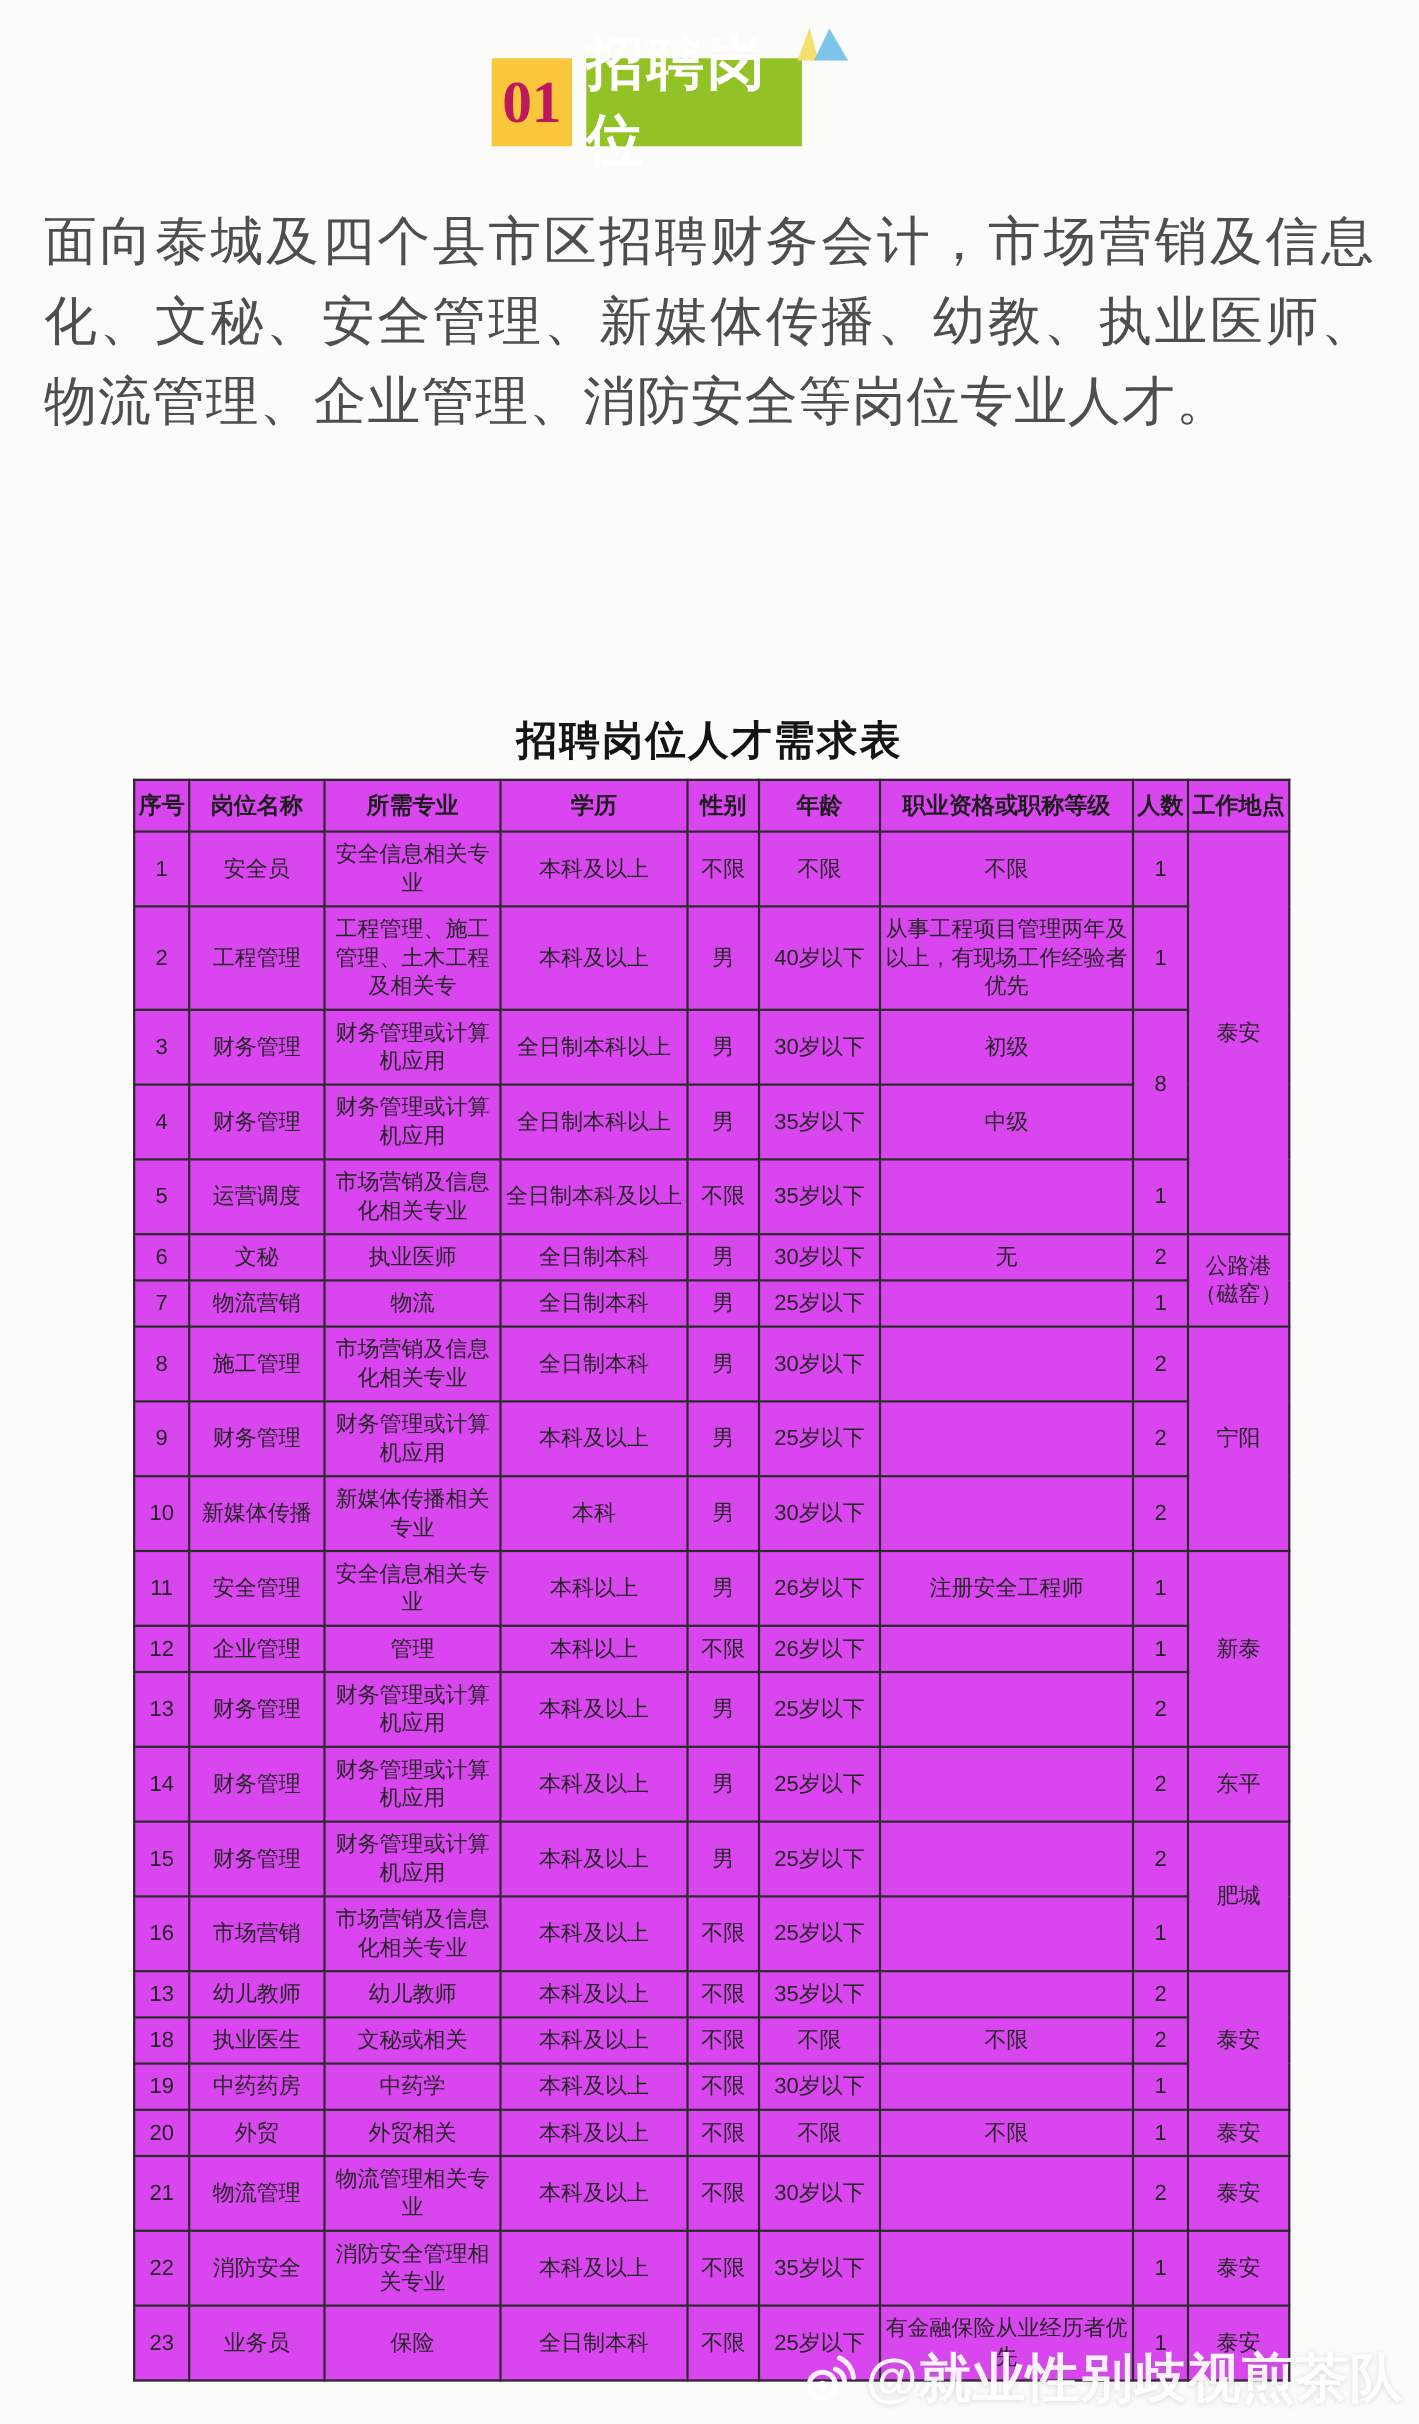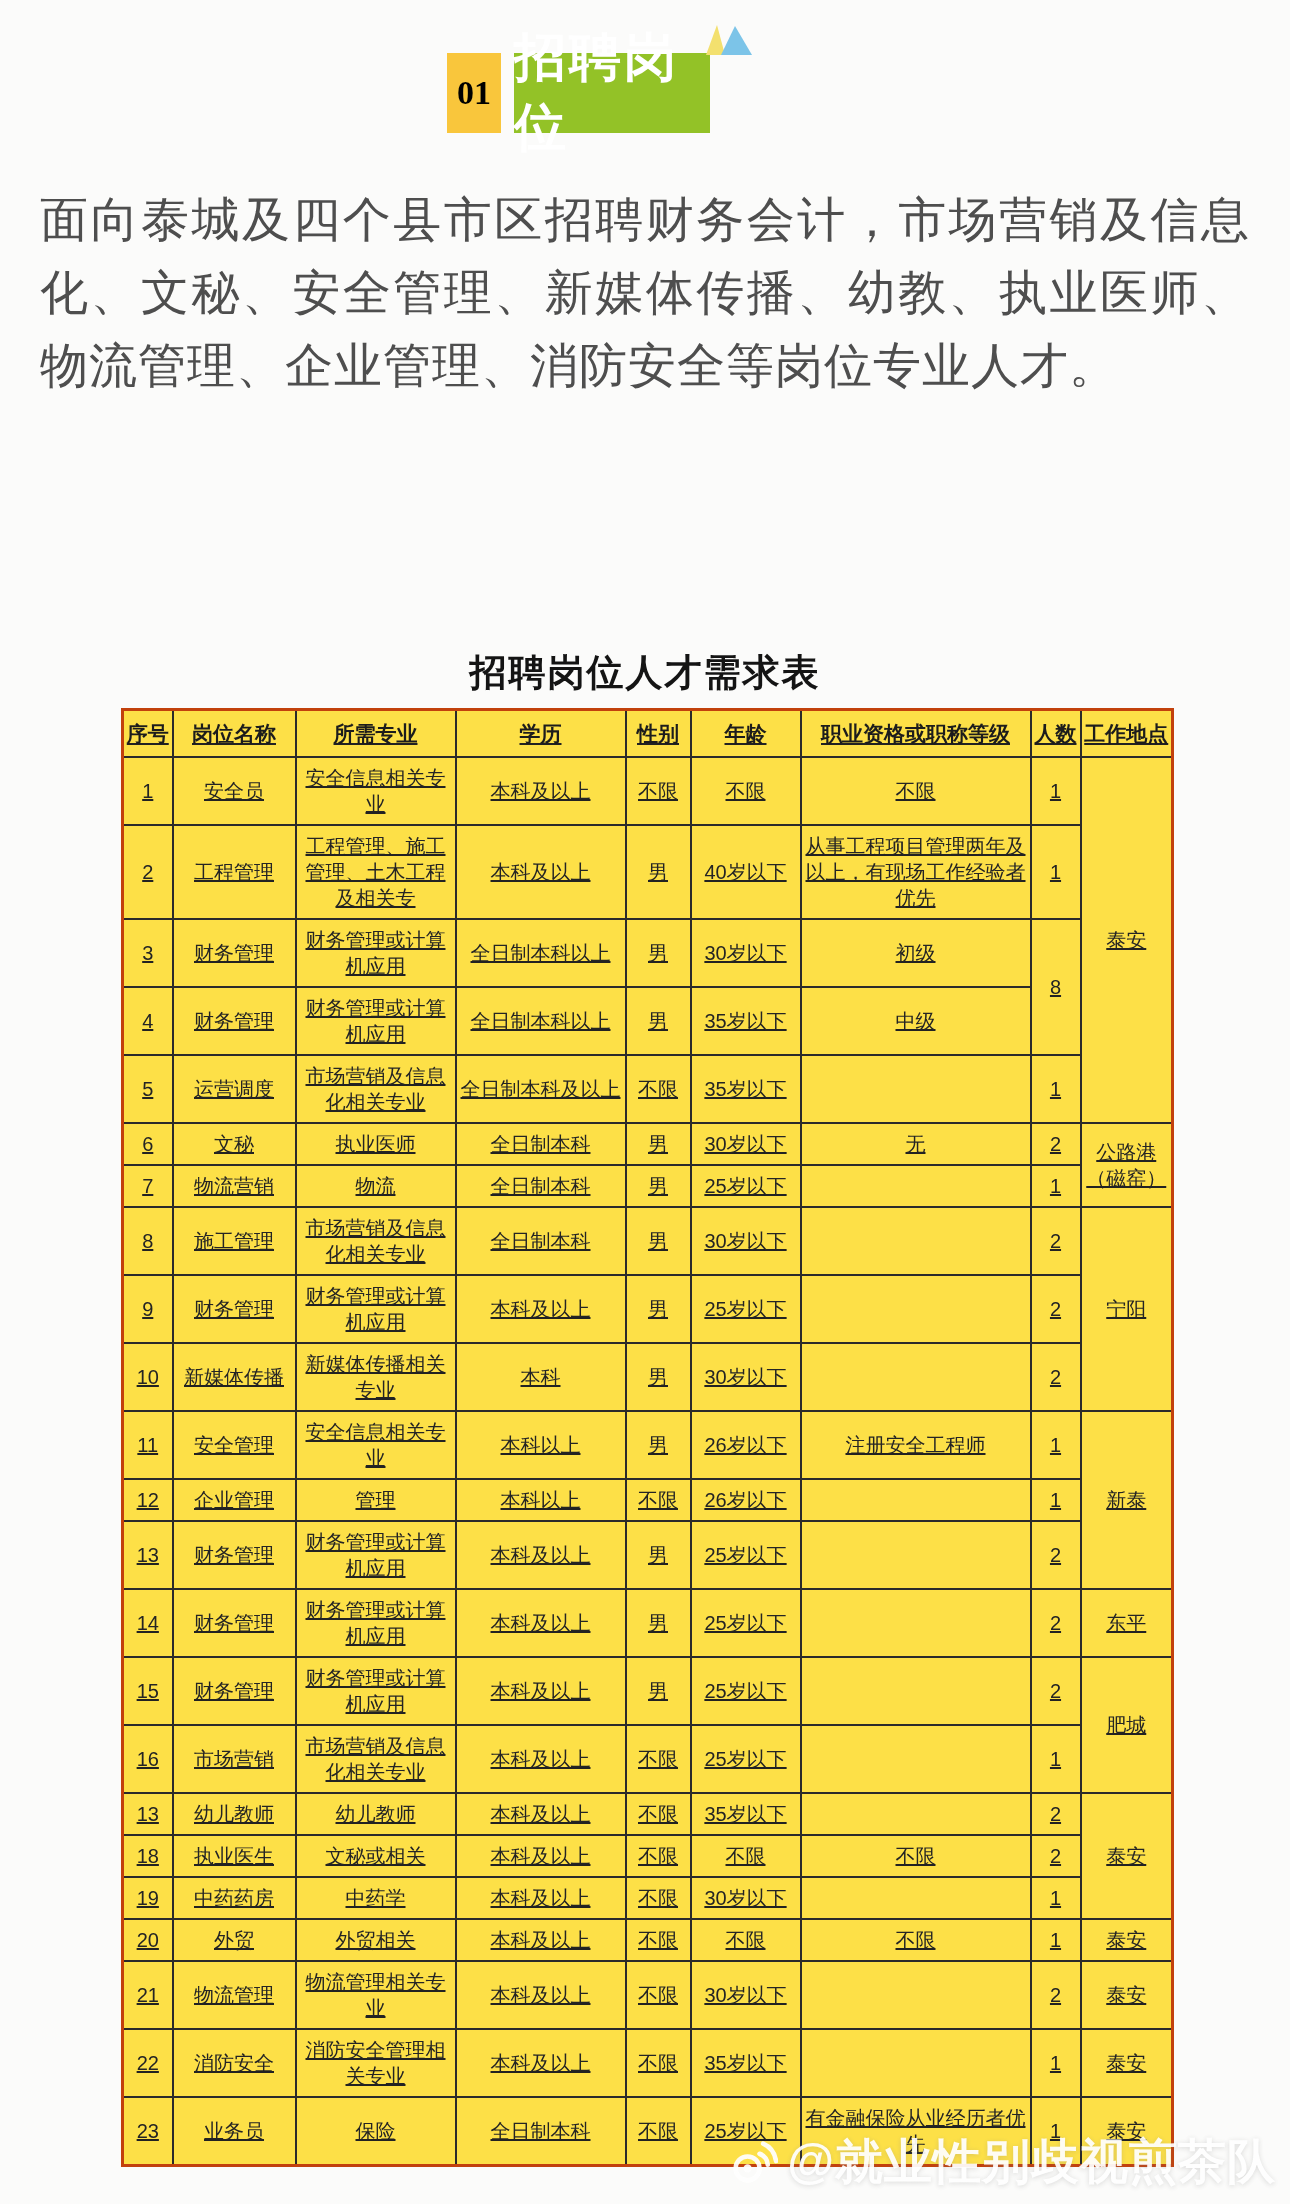--- a/index.html
+++ b/index.html
@@ -6,23 +6,23 @@
   body {
     width:1290px; height:2204px;
     background:#fbfbfa;
     font-family:"Liberation Sans","DejaVu Sans",sans-serif;
     position:relative; overflow:hidden;
     color:#222;
   }
   
   .badge-row { display:flex; gap:13px; padding-top:53px; margin-left:447px; height:80px; }
   .badge-num {
-    width:54px; height:80px; background:#f9c63c; color:#000000;
+    width:73px; height:80px; background:#f9c63c; color:#be185d;
     font-family:"Liberation Serif","DejaVu Serif",serif;
-    font-size:34px; font-weight:700;
+    font-size:54px; font-weight:700;
     display:flex; align-items:center; justify-content:center;
   }
   .badge-title {
     width:196px; height:80px; background:#93c227; color:#ffffff;
     font-size:52px; font-weight:700; letter-spacing:3px;
     display:flex; align-items:center; justify-content:center;
     position:relative;
   }
   .corner-decoration { position:absolute; top:-29px; right:-44px; width:50px; height:32px; }
 
@@ -36,23 +36,22 @@
 
   
   .table-title {
     margin:246px 0 10px 0; text-align:center;
     font-size:37px; font-weight:700; color:#141414; letter-spacing:2px;
   }
   table.req-table {
     margin-left:121px;
     border-collapse:collapse; table-layout:fixed;
     width:1050px;
-    border:3px solid #c2410c;
-    background:#fde047;
-    text-decoration:underline;
+    border:1px solid #c2410c;
+    background:#d946ef;
   }
   .req-table th, .req-table td {
     border:2px solid #2a2a2a;
     text-align:center; vertical-align:middle;
     font-size:20px; line-height:26px;
     padding:7px 3px;
     color:#242424;
     word-break:break-all;
   }
   .req-table thead th {

